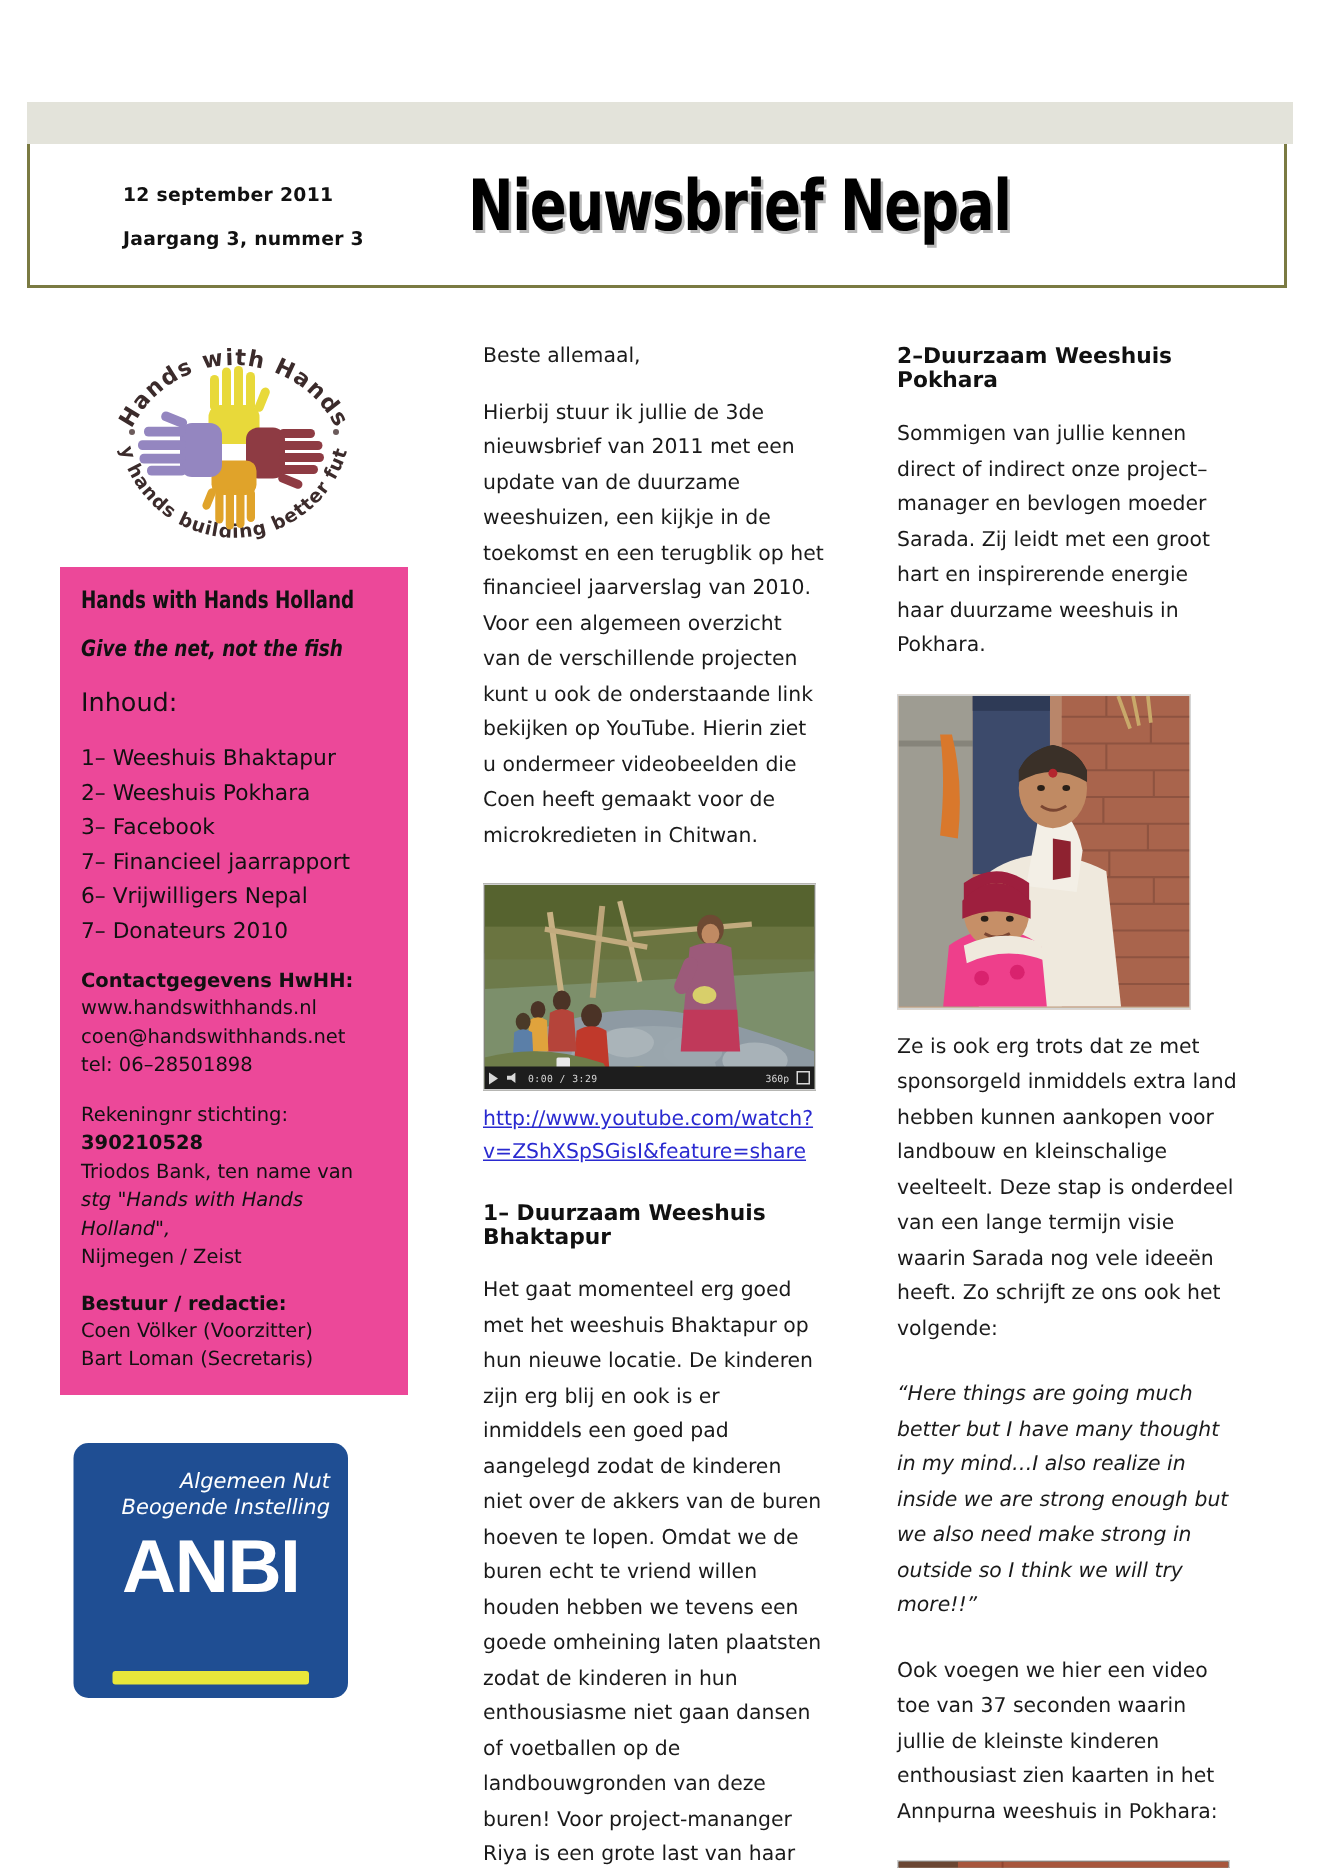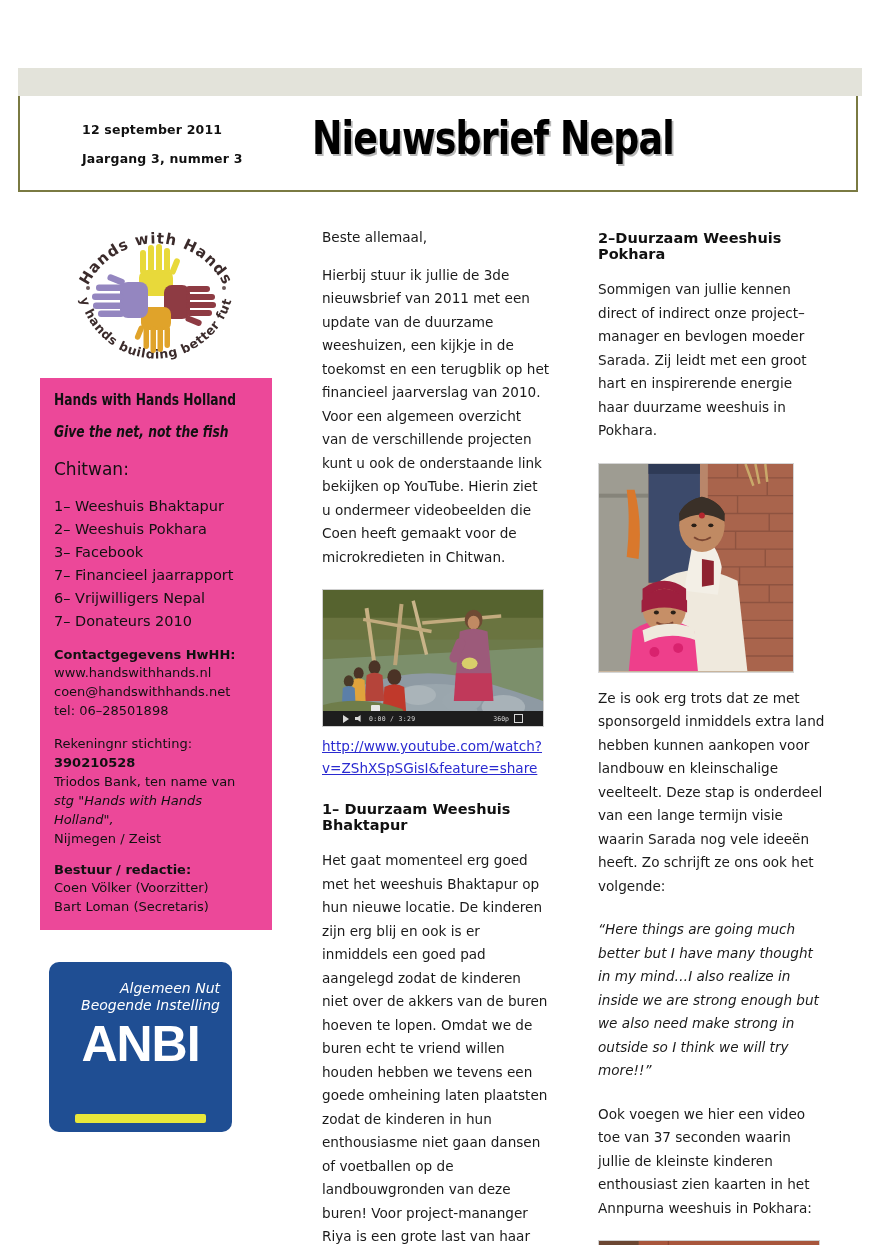--- a/index.html
+++ b/index.html
@@ -253,21 +253,21 @@
     position: absolute;
     inset: 0;
   }
   .video .bar {
     position: absolute;
     left: 0; right: 0; bottom: 0;
     height: 15px;
     background: #1d1d1d;
     display: flex;
     align-items: center;
-    padding: 0 20px;
+    padding: 0 3px;
     box-sizing: border-box;
     gap: 6px;
   }
   .video .bar .tri {
     width: 0; height: 0;
     border-left: 6px solid #d8d8d8;
     border-top: 4px solid transparent;
     border-bottom: 4px solid transparent;
   }
   .video .bar .spk {
@@ -383,21 +383,21 @@
         <rect x="0" y="-30" width="6.5" height="32" rx="3" fill="#9486c0"></rect>
         <rect x="9" y="-26" width="6.5" height="28" rx="3" fill="#9486c0"></rect>
         <rect x="17" y="-15" width="6.5" height="18" rx="3" fill="#9486c0" transform="rotate(22 20 -6)"></rect>
       </g>
     </svg>
   </div>
 
   <div class="infobox">
     <div class="infobox-title">Hands with Hands Holland</div>
     <div class="infobox-slogan">Give the net, not the fish</div>
-    <div class="infobox-inhoud">Chitwan:</div>
+    <div class="infobox-inhoud">Inhoud:</div>
 
     <div class="toc-item">1– Weeshuis Bhaktapur</div>
     <div class="toc-item">2– Weeshuis Pokhara</div>
     <div class="toc-item">3– Facebook</div>
     <div class="toc-item">7– Financieel jaarrapport</div>
     <div class="toc-item">6– Vrijwilligers Nepal</div>
     <div class="toc-item">7– Donateurs 2010</div>
 
     <div class="infobox-sep"></div>
 

